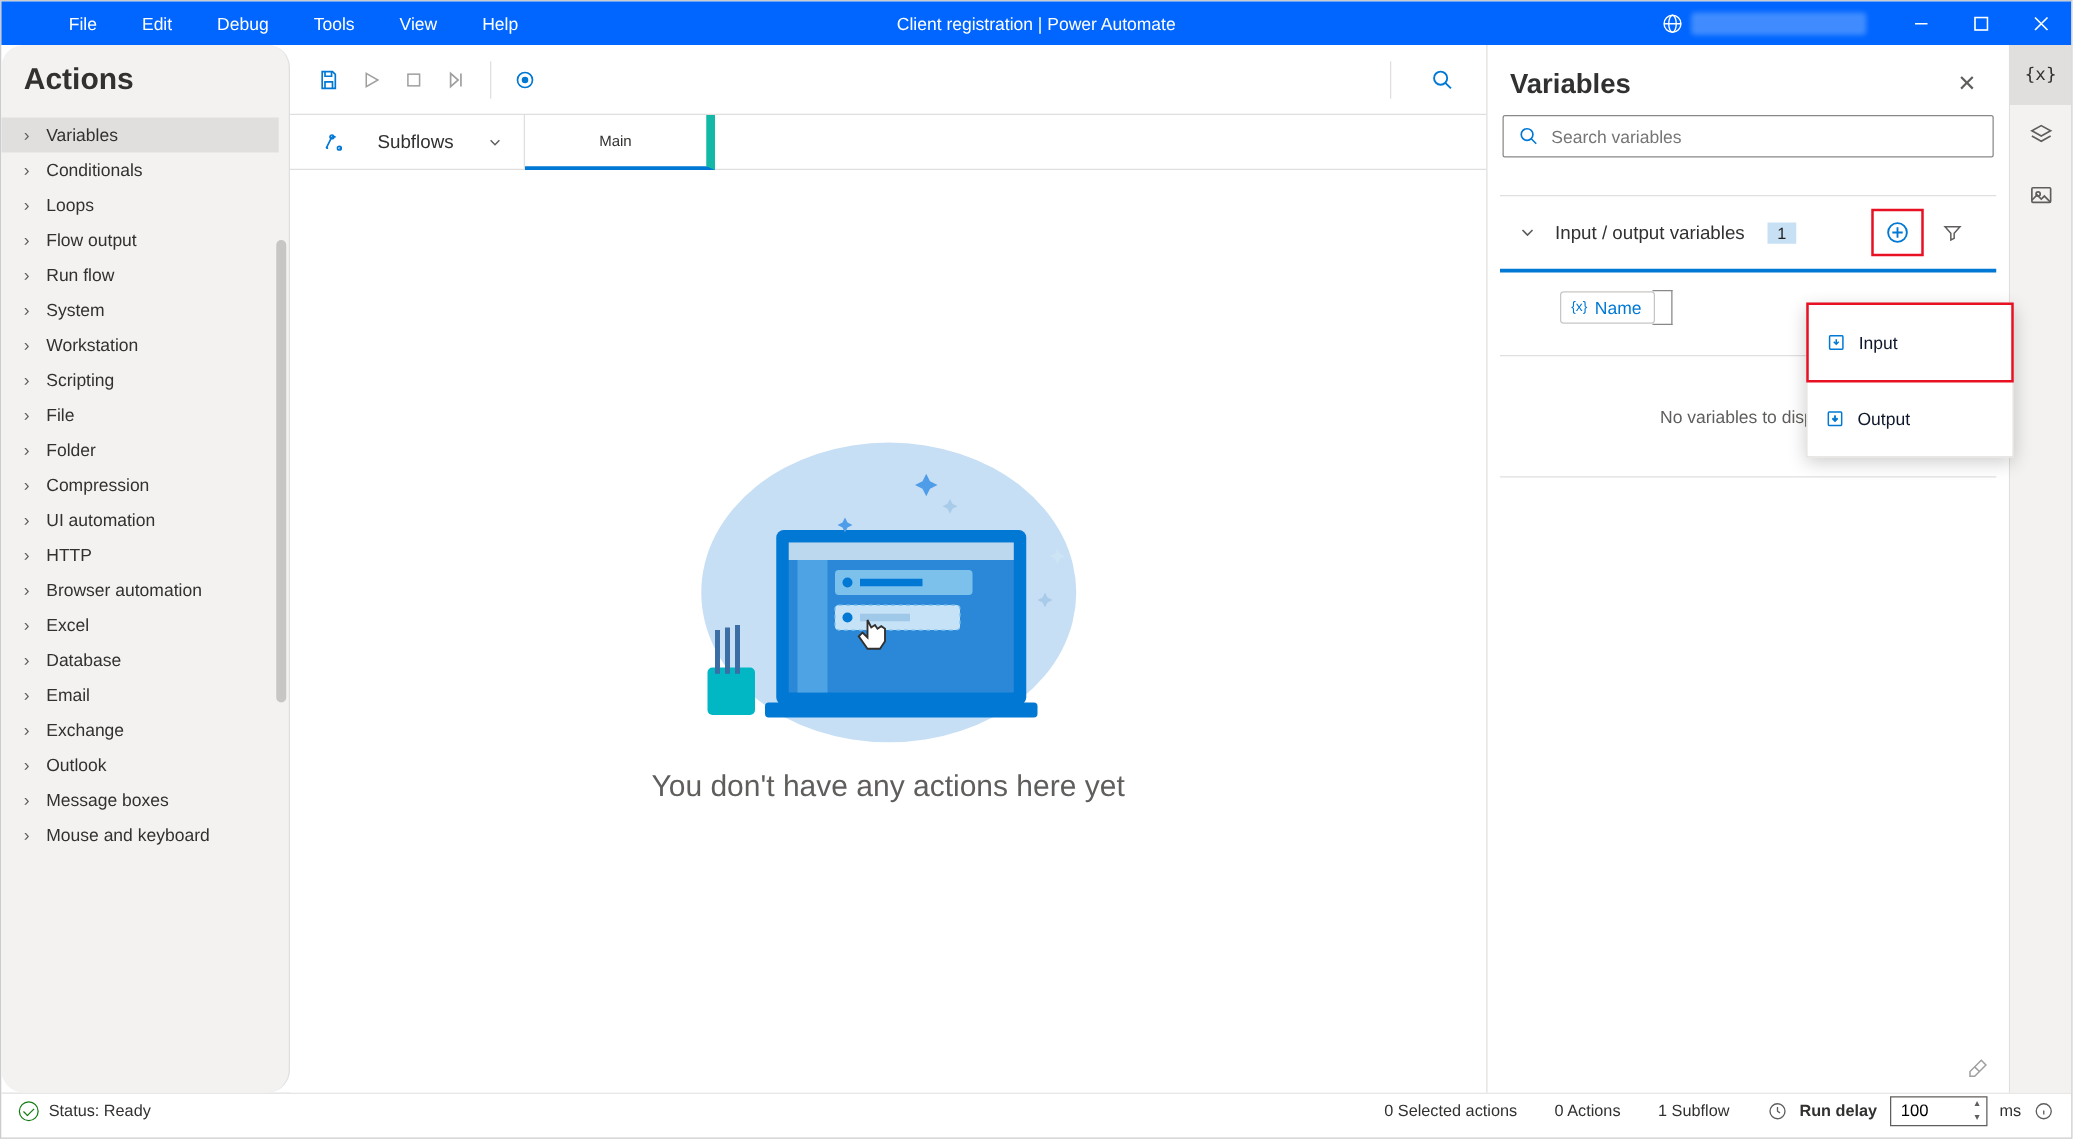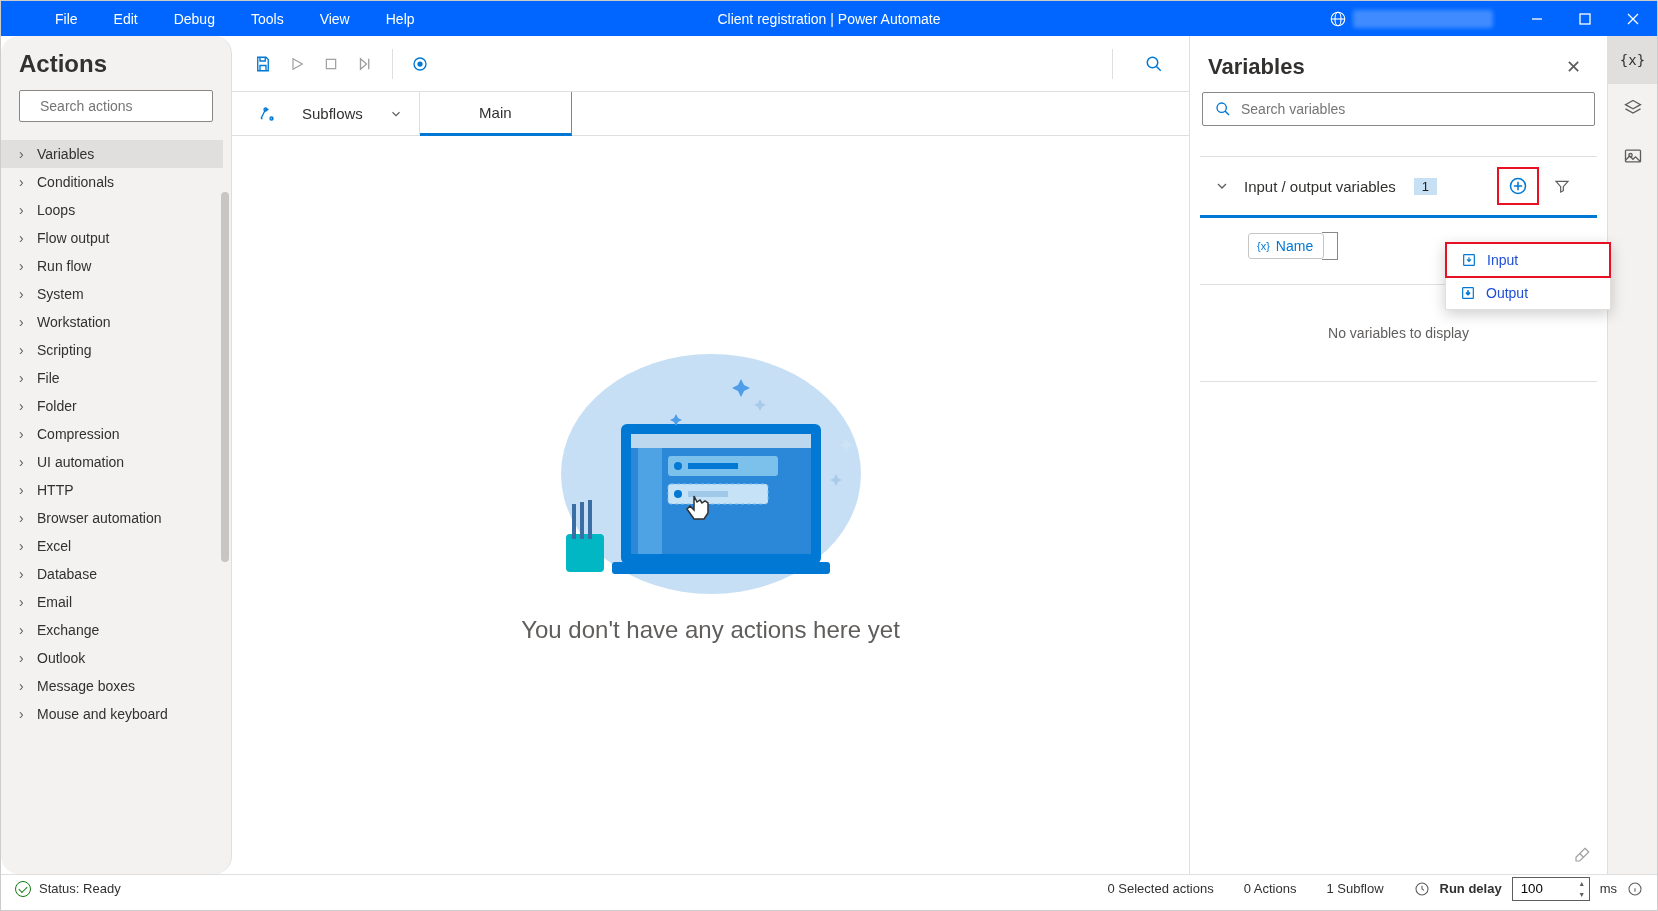--- a/index.html
+++ b/index.html
@@ -33,21 +33,21 @@
   .center { flex:1; display:flex; flex-direction:column; background:#fff; }
   .toolbar { height:56px; display:flex; align-items:center; border-bottom:1px solid #e1dfdd; padding: 0 14px; position:relative;}
   .tb-btn { width:34px; height:34px; display:flex; align-items:center; justify-content:center; cursor:pointer; color:#0078d4; }
   .tb-btn.disabled { color:#a19f9d; }
   .tb-sep { width:1px; height:30px; background:#e1dfdd; margin: 0 10px; }
   .tb-search { position:absolute; right:18px; color:#0078d4;}
   
   .tab-strip { height:44px; display:flex; align-items:stretch; border-bottom:1px solid #e1dfdd; padding-left:10px;}
   .subflows-btn { display:flex; align-items:center; gap:26px; padding:0 16px; border-right:1px solid #e1dfdd; cursor:pointer; font-size:15px; color:#323130;}
   .subflows-icon { color:#0078d4; }
-  .tab { width:152px; display:flex; align-items:center; justify-content:center; border-right:1px solid #14b8a6; font-size:15px; color:#323130; border-bottom: 3px solid #0078d4; margin-bottom:-1px; background:#fff;}
+  .tab { width:152px; display:flex; align-items:center; justify-content:center; border-right:7px solid #14b8a6; font-size:12px; color:#323130; border-bottom: 3px solid #0078d4; margin-bottom:-1px; background:#fff;}
   
   .canvas { flex:1; position:relative; display:flex; flex-direction:column; align-items:center; justify-content:center; }
   .placeholder-img { width:330px; height:250px; position:relative; margin-bottom:12px; margin-top:-20px;}
   .canvas h2 { font-size:24px; font-weight:400; color:#605e5c; margin: 10px 0 2px; }
   .canvas p { font-size:15px; color:#605e5c; text-align:center; line-height:1.5; }
   
   
   .vars-panel { width:418px; border-left:1px solid #e1dfdd; background:#fff; display:flex; flex-direction:column; padding: 0 10px; position:relative;}
   .vars-header { display:flex; align-items:center; justify-content:space-between; padding: 16px 8px 10px; }
   .vars-header h2 { font-size:22px; font-weight:600; }
@@ -66,21 +66,21 @@
   
   .var-body { padding: 14px 18px 24px; display:flex; }
   .var-chip { display:inline-flex; align-items:center; border:1px solid #c8c6c4; border-radius:3px; background:#fff; padding:4px 10px 4px 8px; gap:6px; color:#0078d4; font-size:14px; margin-left:30px;}
   .var-chip-x { font-size:11px; color:#0078d4;}
   .var-fill-right { width:16px; height:28px; border:1px solid #888; border-left:none; margin-left:-2px;}
   .no-vars { padding: 40px 0; text-align:center; color:#605e5c; font-size:14px; border-bottom:1px solid #e1dfdd;}
   .eraser { position:absolute; right:16px; bottom:10px; color:#a19f9d; cursor:pointer;}
 
   
   .popup-menu { position:absolute; right:-4px; top:206px; width:166px; background:#fff; box-shadow: 0 4px 14px rgba(0,0,0,0.2); z-index:50; border:1px solid #e1dfdd;}
-  .pm-item { display:flex; align-items:center; gap:10px; padding:8px 14px; cursor:pointer; color:#1d4ed8;}
+  .pm-item { display:flex; align-items:center; gap:10px; padding:22px 14px; cursor:pointer; color:#0f172a;}
   .pm-item:first-child { border:2px solid #e81123; margin:-1px;}
   .pm-icon { color:#0078d4; }
 
   
   .rail { width:50px; border-left:1px solid #e1dfdd; background:#f3f2f1; display:flex; flex-direction:column; align-items:center; }
   .rail-btn { width:50px; height:48px; display:flex; align-items:center; justify-content:center; color:#605e5c; cursor:pointer;}
   .rail-btn.active { background:#e1dfdd; color:#323130; }
 
   
   .statusbar { height:28px; border-top:1px solid #e1dfdd; display:flex; align-items:center; padding: 0 14px; font-size:13px; color:#323130; gap:30px;}
@@ -133,27 +133,20 @@
           <path d="M1 1l10 10M11 1L1 11" stroke="#fff" stroke-width="1.3"></path>
         </svg>
       </div>
   </div>
 </div>
 
 <div class="main-area">
 
   <div class="actions-panel">
     <div class="actions-header">Actions</div>
-    <div class="actions-search">
-      <svg width="16" height="16" viewBox="0 0 24 24" fill="none" stroke="#0078d4" stroke-width="2">
-          <circle cx="10" cy="10" r="7"></circle>
-          <path d="M21 21l-6-6"></path>
-        </svg>
-      <input type="text" placeholder="Search actions" style="">
-    </div>
     <div class="actions-list">
       <div class="action-item selected">
           <span class="chevron-right">›</span>
           <span>Variables</span>
         </div>
       <div class="action-item">
           <span class="chevron-right">›</span>
           <span>Conditionals</span>
         </div>
       <div class="action-item">

